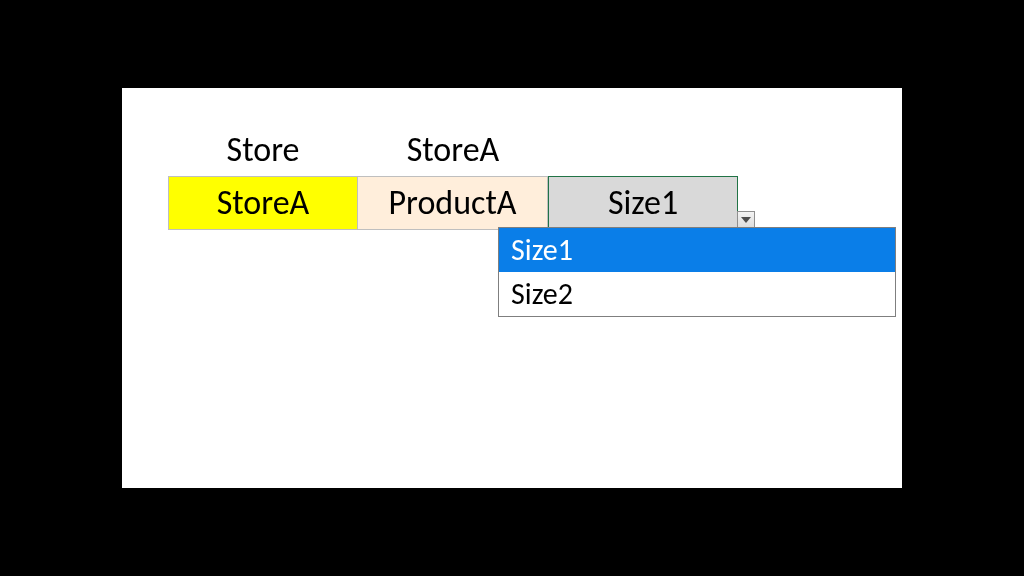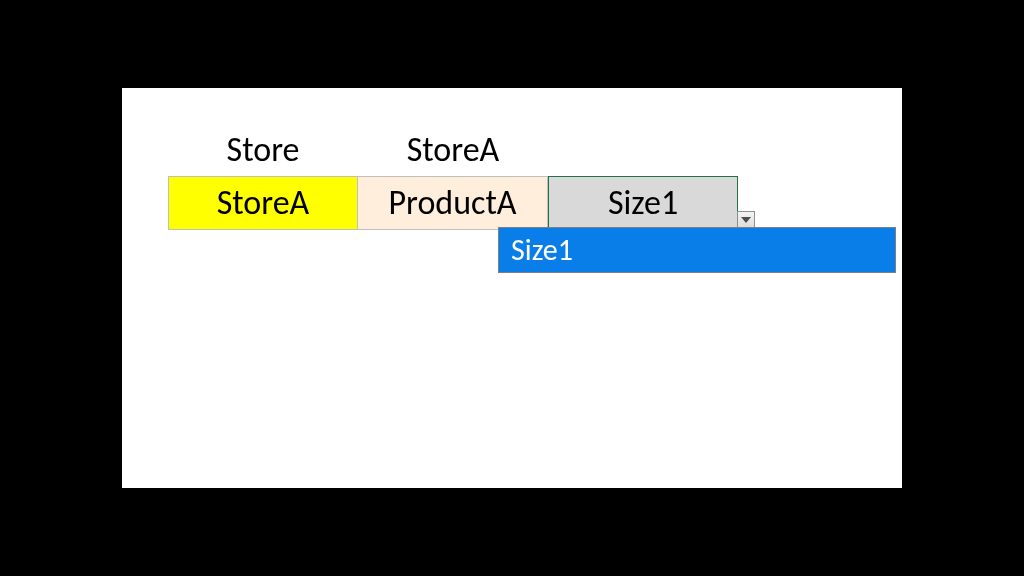--- a/index.html
+++ b/index.html
@@ -104,16 +104,17 @@
         <span>
           <svg width="10" height="6" viewBox="0 0 10 6">
               <path d="M0 0 L5 6 L10 0 Z" fill="#4d4d4d"></path>
             </svg>
         </span>
       </div>
     </div>
 
     <div class="dropdown">
       <div class="dd-item selected">Size1</div>
+      <div class="dd-item">Size2</div>
     </div>
   </div>
 
 </div>
 
 </body></html>

